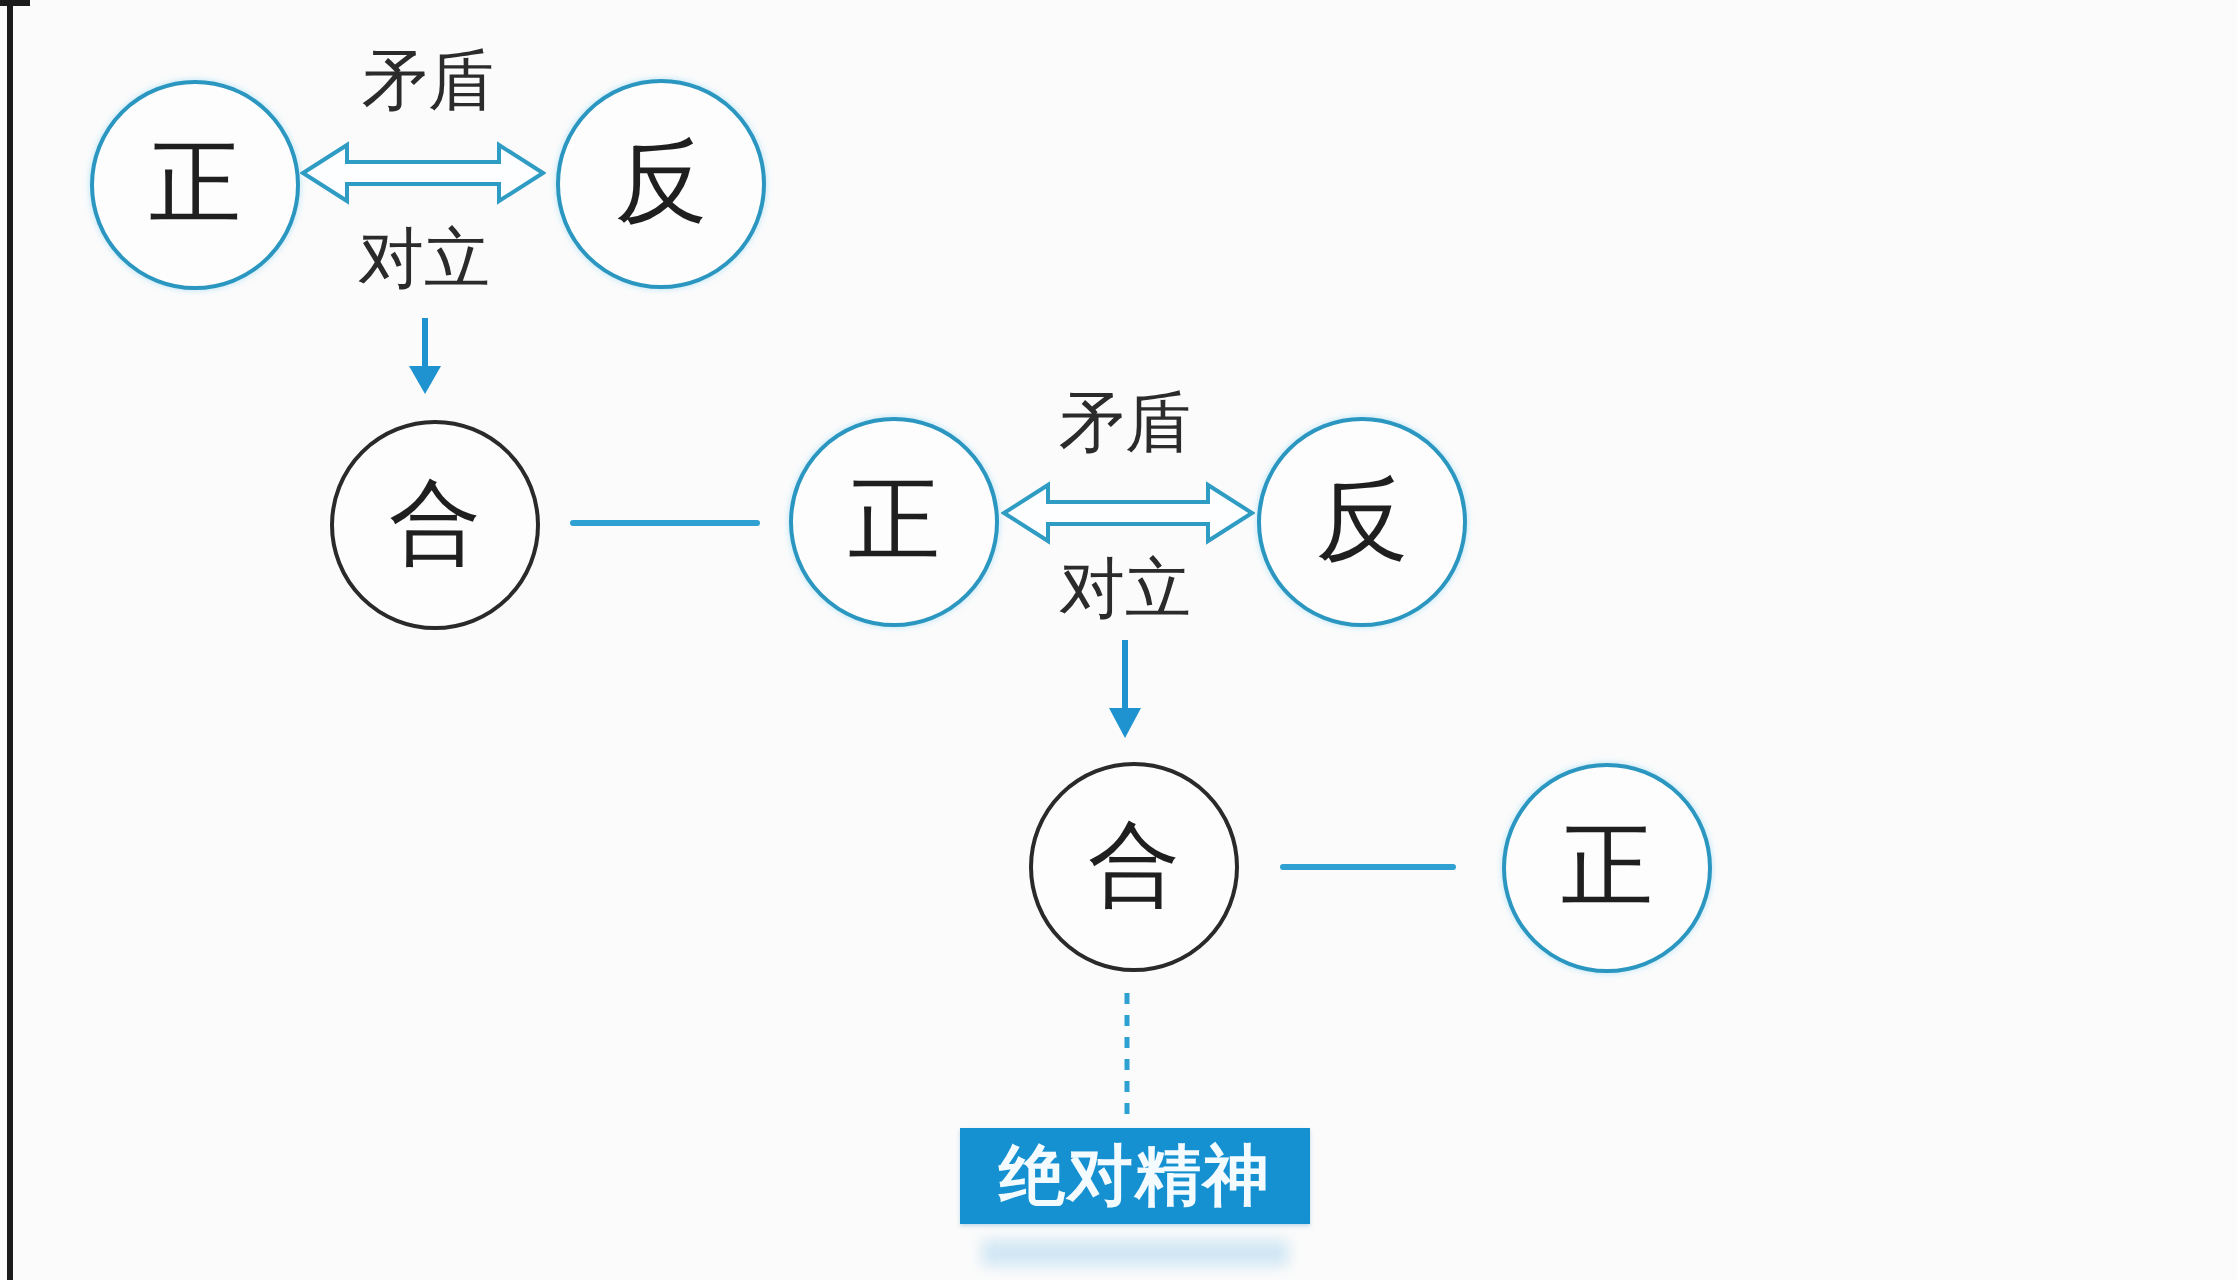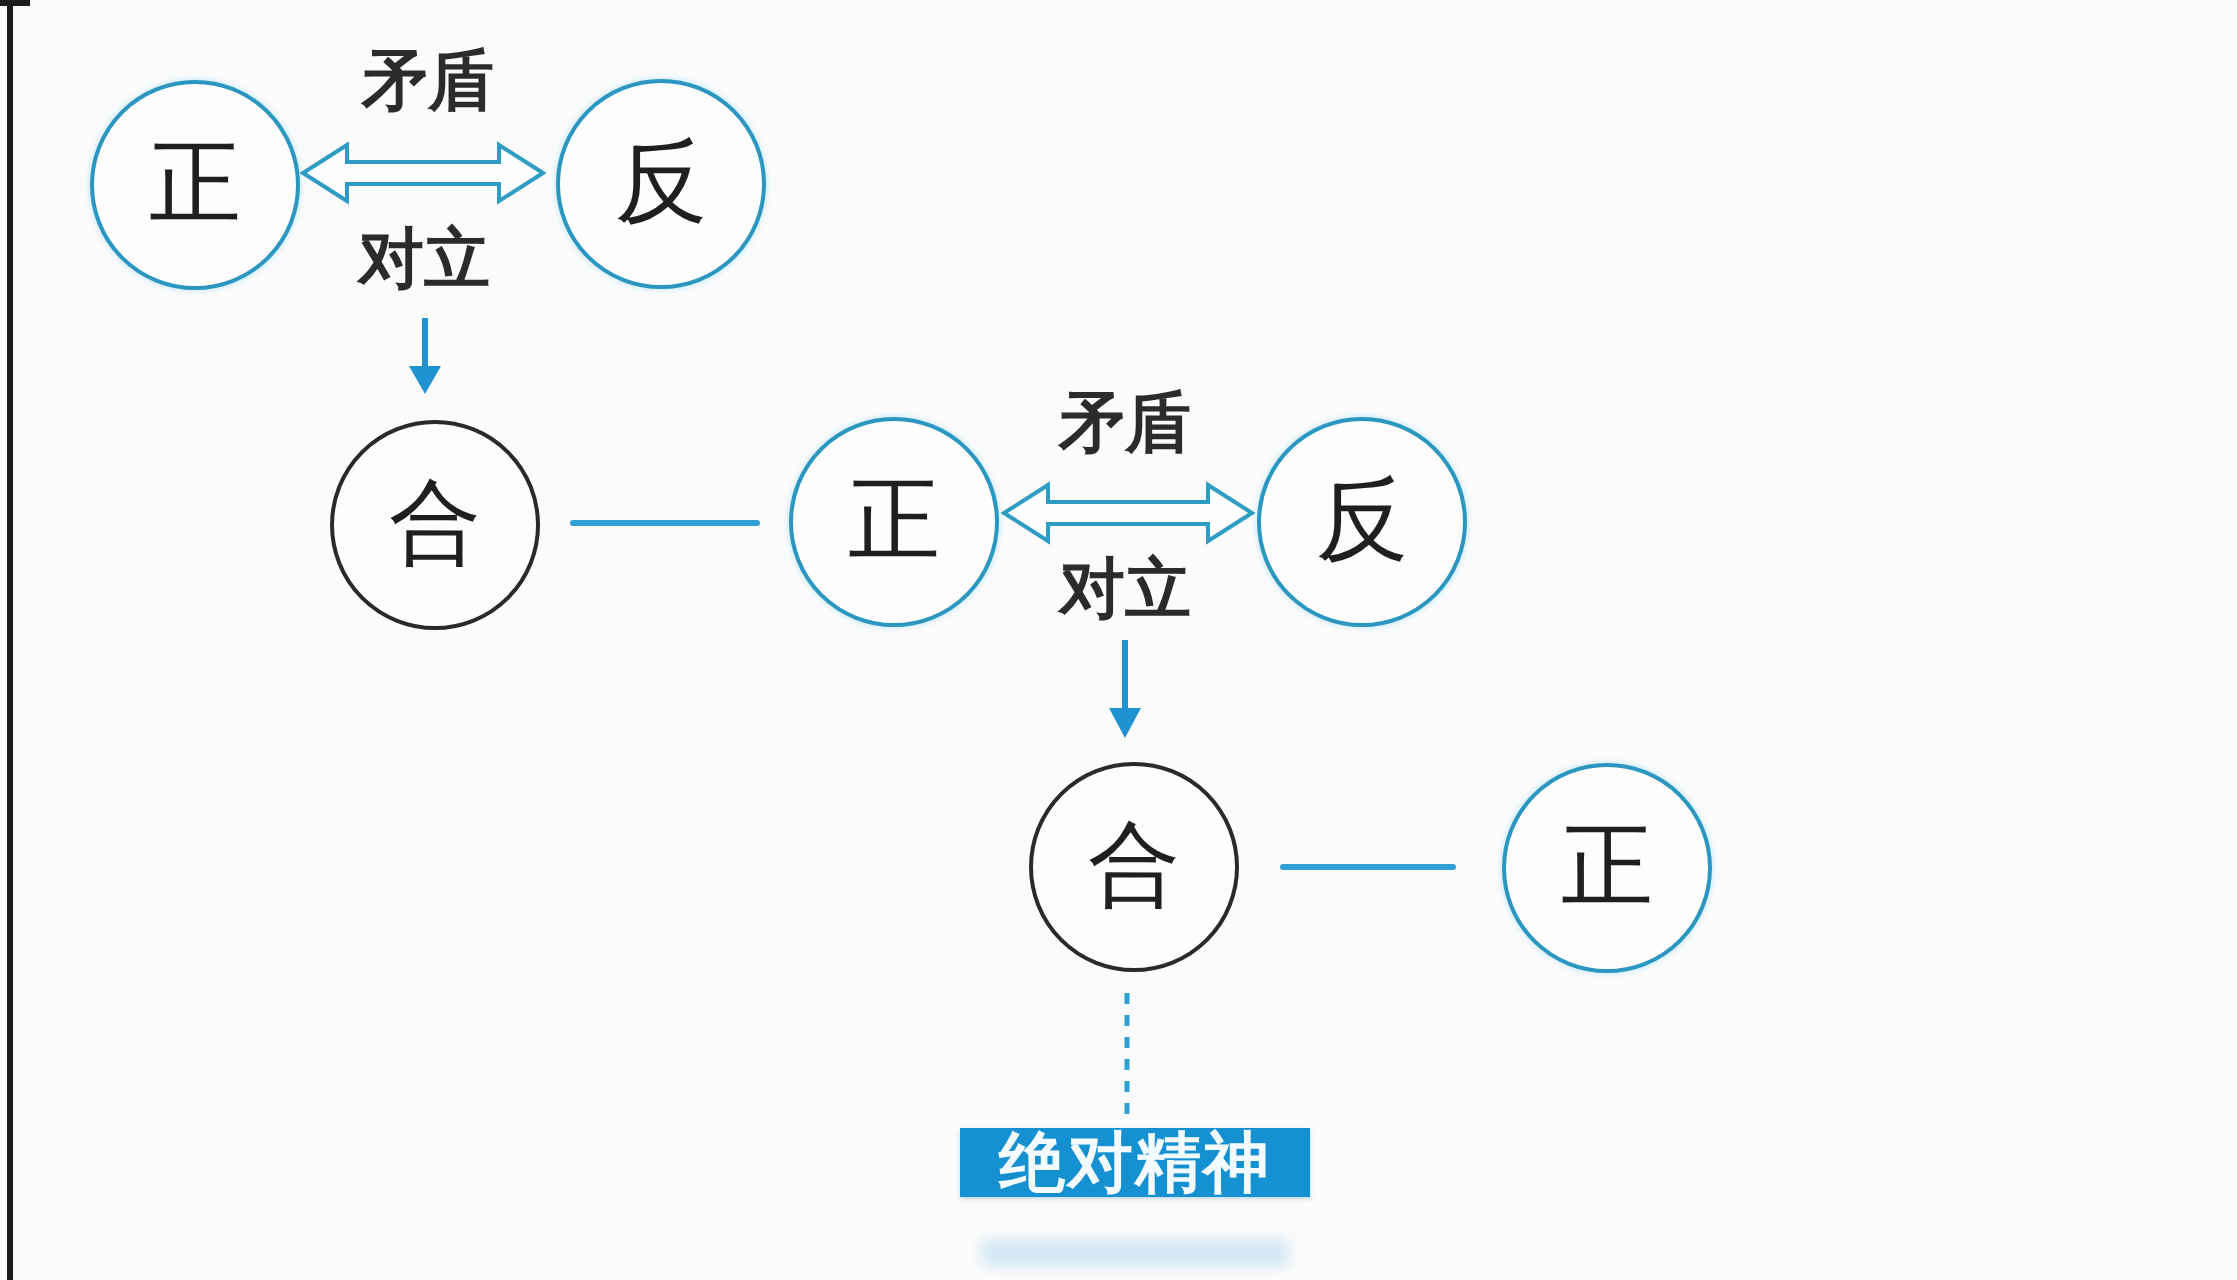--- a/index.html
+++ b/index.html
@@ -47,38 +47,38 @@
     color: #1f1f1f;
     line-height: 1;
     transform: translateY(-2px);
   }
   
   .edge-label {
     position: absolute;
     width: 260px;
     text-align: center;
     font-size: 66px;
-    font-weight: 700;
+    font-weight: 400;
     color: #2b2b2b;
     line-height: 1;
   }
   
   .connector {
     position: absolute;
     height: 6px;
     border-radius: 3px;
     background: #2fa0d2;
   }
   
   .svg-abs { position: absolute; }
   
   .terminal-box {
     position: absolute;
     left: 960px; top: 1128px;
-    width: 350px; height: 69px;
+    width: 350px; height: 96px;
     background: #1590d1;
     display: flex;
     align-items: center;
     justify-content: center;
     box-shadow: 0 2px 4px rgba(30,120,180,.25);
   }
   .terminal-box .terminal-label {
     color: #f4fbff;
     font-size: 66px;
     font-weight: 700;

